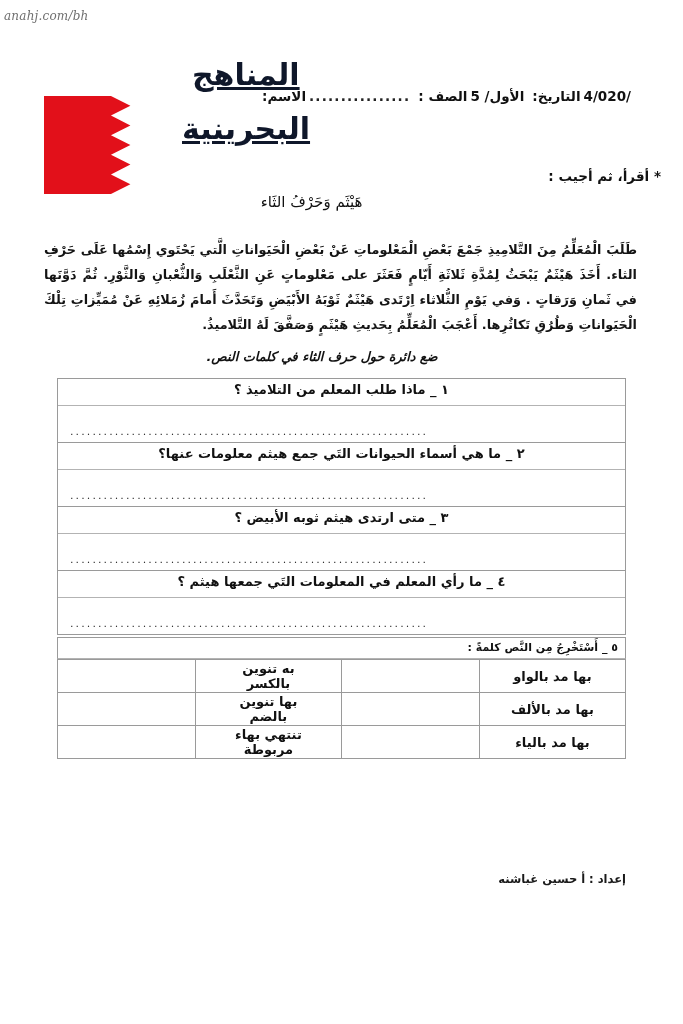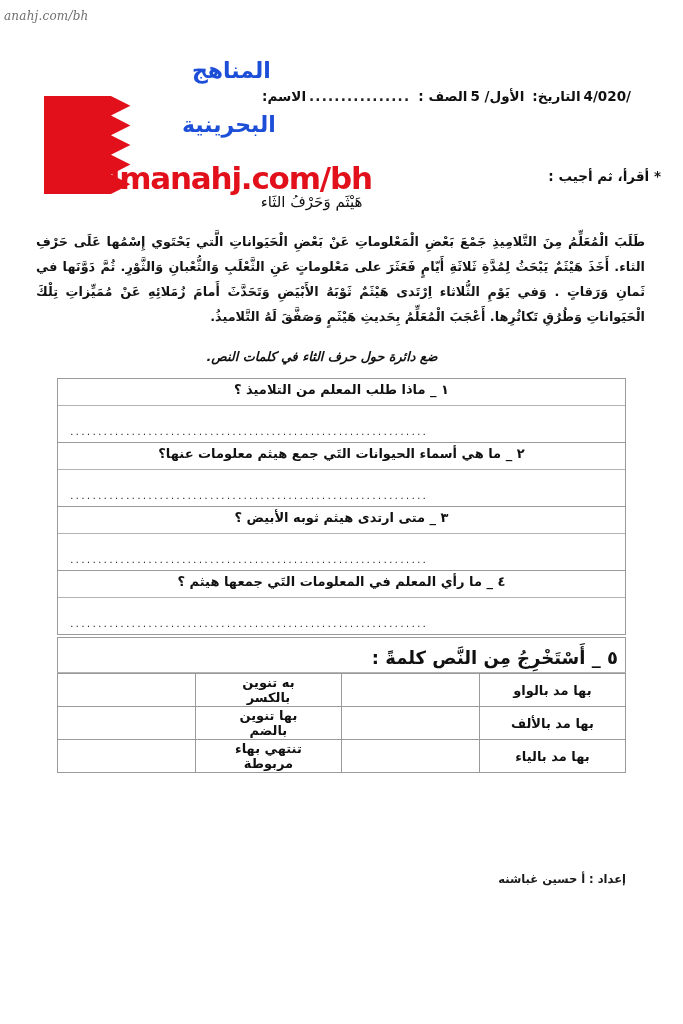--- a/index.html
+++ b/index.html
@@ -86,25 +86,26 @@
       80% 30%, 62% 40%,
       80% 50%, 62% 60%,
       80% 70%, 62% 80%,
       80% 90%, 62% 100%,
       0% 100%
     );
   }
   .logo-ar-1, .logo-ar-2 {
     position: absolute;
     direction: rtl;
-    color: #1d4ed8;
-    font-weight: bold;
-    font-size: 22px;
+    color: #0f172a;
+    font-weight: bold;
+    font-size: 30px;
     line-height: 1;
     letter-spacing: -0.5px;
+    text-decoration: underline;
   }
   .logo-ar-1 { top: 8px;  left: 150px; }
   .logo-ar-2 { top: 62px; left: 140px; }
   .logo-url {
     position: absolute;
     top: 108px;
     left: 48px;
     color: #e2101a;
     font-weight: bold;
     font-size: 31px;
@@ -142,21 +143,21 @@
     top: 222px;
     right: 30px;
     left: 28px;
     direction: rtl;
     text-align: justify;
     font-size: 12.8px;
     font-weight: bold;
     line-height: 1.95;
     color: #141414;
   }
-  .passage p { margin: 8px; }
+  .passage p { margin: 16px; }
 
   
   .circle-instruction {
     position: absolute;
     top: 349px;
     right: 0;
     left: 0;
     text-align: center;
     direction: rtl;
     font-size: 12.8px;
@@ -210,22 +211,22 @@
   .q5 {
     position: absolute;
     top: 637px;
     right: 57px;
     left: 57px;
     direction: rtl;
   }
   .q5-prompt {
     border: 1px solid #9a9a9a;
     border-bottom: 1px solid #b3b3b3;
-    padding: 9px 7px 4px 7px;
-    font-size: 18px;
+    padding: 3px 7px 4px 7px;
+    font-size: 11px;
     font-weight: bold;
     text-align: right;
   }
   table.word-table {
     border-collapse: collapse;
     width: 100%;
     direction: rtl;
     table-layout: fixed;
   }
   table.word-table td {
@@ -270,21 +271,20 @@
     <div class="meta-item">
       <span class="meta-dots">................</span>
       <span class="meta-label">الاسم:</span>
     </div>
   </div>
 
   <div class="logo-block">
     <div class="flag-shape"></div>
     <div class="logo-ar-1">المناهج</div>
     <div class="logo-ar-2">البحرينية</div>
-    <div class="logo-url">almanahj.com/bh</div>
   </div>
 
   <div class="read-line">* أقرأ، ثم أجيب :</div>
 
   <div class="passage-title">هَيْثَم وَحَرْفُ الثَاء</div>
 
   <div class="passage">
     <p>طَلَبَ الْمُعَلِّمُ مِنَ التَّلامِيذِ جَمْعَ بَعْضِ الْمَعْلوماتِ عَنْ بَعْضِ الْحَيَواناتِ الَّتي يَحْتَوي إِسْمُها عَلَى حَرْفِ الثاء. أَخَذَ هَيْثَمٌ يَبْحَثُ لِمُدَّةِ ثَلاثَةِ أَيّامٍ فَعَثَرَ على مَعْلوماتٍ عَنِ الثَّعْلَبِ وَالثُّعْبانِ وَالثَّوْرِ. ثُمَّ دَوَّنَها في ثَمانِ وَرَقاتٍ . وَفي يَوْمِ الثُّلاثاء اِرْتَدى هَيْثَمٌ ثَوْبَهُ الأَبْيَضِ وَتَحَدَّثَ أَمامَ زُمَلائِهِ عَنْ مُمَيِّزاتِ تِلْكَ الْحَيَواناتِ وَطُرُقِ تَكاثُرِها. أَعْجَبَ الْمُعَلِّمُ بِحَديثِ هَيْثَمٍ وَصَفَّقَ لَهُ التَّلاميذُ.</p>
   </div>
 

